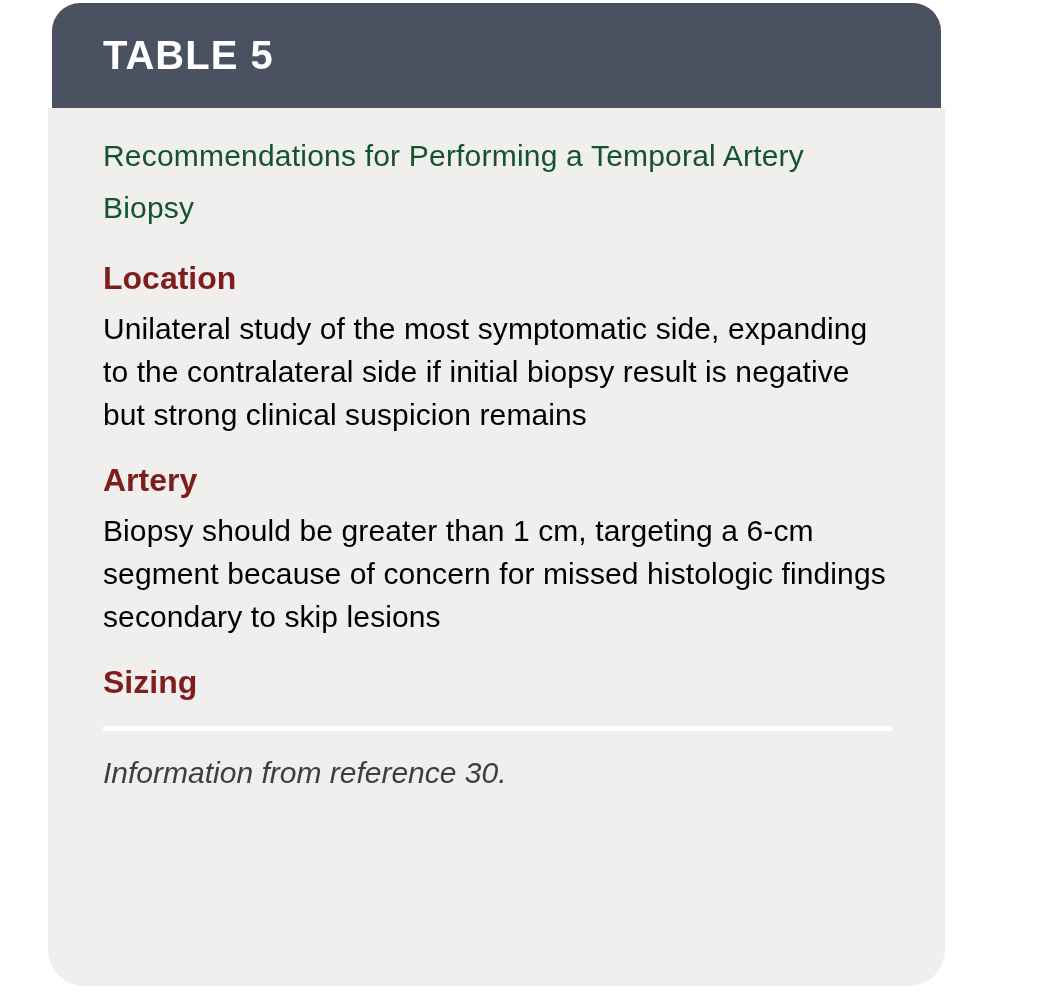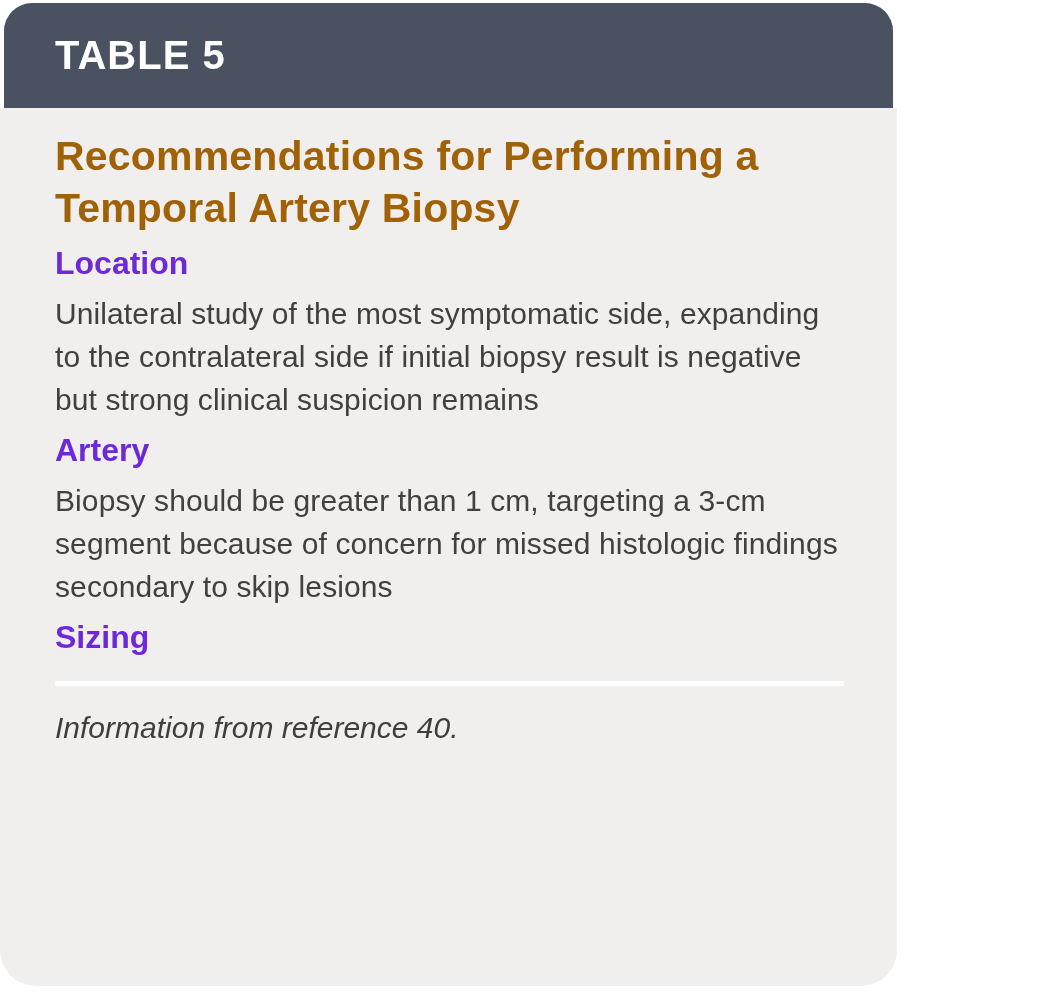--- a/index.html
+++ b/index.html
@@ -2,20 +2,21 @@
 <html><head>
 <meta charset="utf-8">
 <style>
   html, body { margin: 0; padding: 0; background: #ffffff; }
   .page {
     width: 897px; height: 992px;
     background: #ffffff;
     font-family: "Liberation Sans", sans-serif;
     position: relative;
     overflow: hidden;
+    padding-left: 48px;
   }
   .table-header {
     margin: 3px 4px 0 4px;
     height: 105px;
     background: #4a5261;
     border-radius: 28px 28px 0 0;
     display: flex;
     align-items: center;
     padding-left: 51px;
     box-sizing: border-box;
@@ -28,36 +29,36 @@
   }
   .table-body {
     height: 878px;
     background: #f0efed;
     border-radius: 0 0 36px 36px;
     padding: 22px 53px 0 55px;
     box-sizing: border-box;
     overflow: hidden;
   }
   .table-title {
-    color: #a16207;
-    font-size: 41px;
-    font-weight: bold;
+    color: #14532d;
+    font-size: 30px;
+    font-weight: normal;
     line-height: 52px;
     margin: 0;
     letter-spacing: 0.2px;
   }
   .section-heading {
-    color: #6d28d9;
+    color: #7f1d1d;
     font-size: 32px;
     font-weight: bold;
-    margin: 9px 0 0 0;
+    margin: 24px 0 0 0;
     line-height: 40px;
   }
   .section-body {
-    color: #404040;
+    color: #000000;
     font-size: 30px;
     line-height: 43px;
     margin: 9px 0 0 0;
     max-width: 937px;
     letter-spacing: 0.1px;
   }
   .divider {
     height: 5px;
     background: #ffffff;
     border: none;
@@ -85,26 +86,26 @@
 
     <h1 class="table-title">Recommendations for Performing a Temporal Artery Biopsy</h1>
 
     <div>
       <h2 class="section-heading">Location</h2>
       <p class="section-body">Unilateral study of the most symptomatic side, expanding to the contralateral side if initial biopsy result is negative but strong clinical suspicion remains</p>
     </div>
 
     <div>
       <h2 class="section-heading">Artery</h2>
-      <p class="section-body">Biopsy should be greater than 1 cm, targeting a 3-cm segment because of concern for missed histologic findings secondary to skip lesions</p>
+      <p class="section-body">Biopsy should be greater than 1 cm, targeting a 6-cm segment because of concern for missed histologic findings secondary to skip lesions</p>
     </div>
 
     <div>
       <h2 class="section-heading">Sizing</h2>
     </div>
 
     <hr class="divider">
 
-    <p class="footnote">Information from reference 40.</p>
+    <p class="footnote">Information from reference 30.</p>
 
   </div>
 
 </div>
 
 </body></html>

